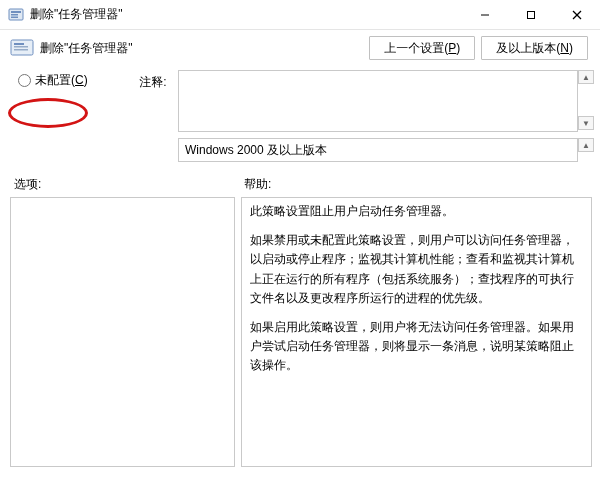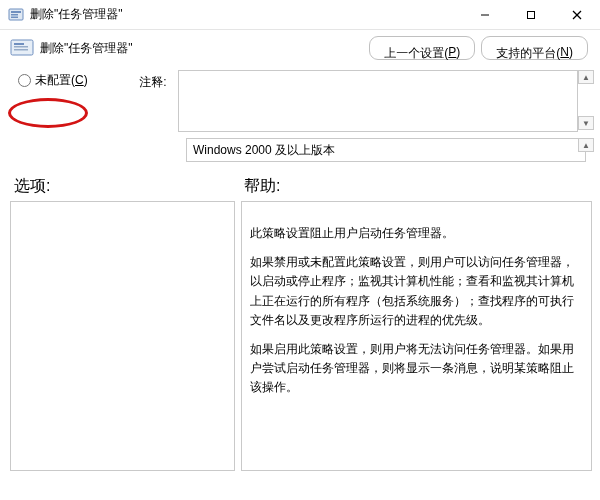--- a/index.html
+++ b/index.html
@@ -39,23 +39,23 @@
   .header-icon {
     width: 24px; height: 20px; margin-right: 6px;
   }
   .header-title { font-size: 12px; flex: 1; }
   .nav-buttons { display: flex; gap: 6px; margin-right: 2px; }
   .nav-btn {
     height: 24px;
     padding: 8px 14px;
     background: #fff;
     border: 1px solid #c0c0c0;
-    border-radius: 9px;
-    font-size: 12px;
-    display: flex; align-items: flex-start;
+    border-radius: 1px;
+    font-size: 12px;
+    display: flex; align-items: center;
     cursor: pointer;
   }
   .nav-btn .accel { text-decoration: underline; }
   .body-grid {
     display: grid;
     grid-template-columns: 112px 48px 1fr 16px;
     padding: 0 6px 0 18px;
     row-gap: 6px;
     align-items: start;
   }
@@ -111,35 +111,35 @@
     border: 1px solid #c9c9c9;
     background: #fff;
     height: 24px;
     padding: 3px 6px;
     font-size: 12px;
     width: 100%;
   }
   .section-labels {
     display: flex;
     padding: 14px 10px 4px 14px;
-    font-size: 16px;
+    font-size: 12px;
   }
   .section-labels .left { width: 230px; }
   .panes {
     display: flex;
     gap: 6px;
     padding: 0 8px 0 10px;
   }
   .pane {
     border: 1px solid #c9c9c9;
     background: #fff;
     overflow: auto;
   }
   .pane.left { width: 225px; height: 270px; }
-  .pane.right { flex: 1; height: 270px; padding: 22px 8px; font-size: 12px; line-height: 1.6; }
+  .pane.right { flex: 1; height: 270px; padding: 4px 8px; font-size: 12px; line-height: 1.6; }
   .pane.right p { margin-bottom: 10px; }
   .rel { position: relative; }
 </style>
 </head>
 <body>
 
 <div class="titlebar">
   <span class="titlebar-icon">
     <svg viewBox="0 0 16 16" width="16" height="16">
       <rect x="1" y="2" width="14" height="11" rx="1" fill="#dfe8f3" stroke="#6f8fbf"></rect>
@@ -179,21 +179,21 @@
     </svg>
   </span>
   <span class="header-title">删除"任务管理器"</span>
   <div class="nav-buttons">
     <button class="nav-btn">
       <span>上一个设置(</span>
         <span class="accel">P</span>
         <span>)</span>
     </button>
     <button class="nav-btn">
-      <span>支持的平台(</span>
+      <span>及以上版本(</span>
         <span class="accel">N</span>
         <span>)</span>
     </button>
   </div>
 </div>
 
 <div class="rel">
   <div class="body-grid">
 
     <div class="radios" style="grid-row: 1 / span 2;">
@@ -203,21 +203,21 @@
       </label>
     </div>
     <div class="field-label">注释:</div>
     <textarea class="comment-box" style=""></textarea>
     <div class="spin">
       <div class="spin-btn">▲</div>
       <div style="flex:1"></div>
       <div class="spin-btn" style="margin-top:32px">▼</div>
     </div>
 
-    <div class="platform-box" style="grid-column:3;margin-left:8px;">Windows 2000 及以上版本</div>
+    <div class="platform-box" style="grid-column:3;">Windows 2000 及以上版本</div>
     <div class="spin" style="grid-column:4;">
       <div class="spin-btn">▲</div>
     </div>
   </div>
 
   <div class="annot-circle" style="left:8px; top:28px;"></div>
 </div>
 
 <div class="section-labels">
   <div class="left">选项:</div>

